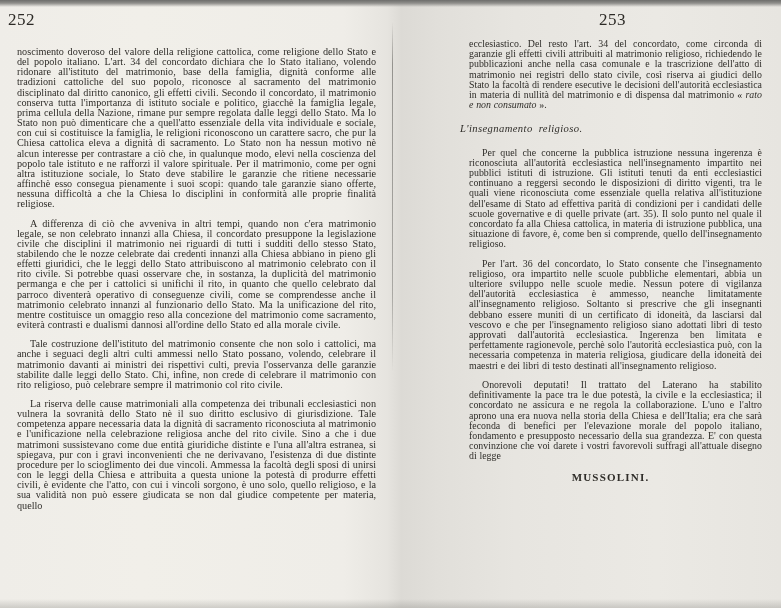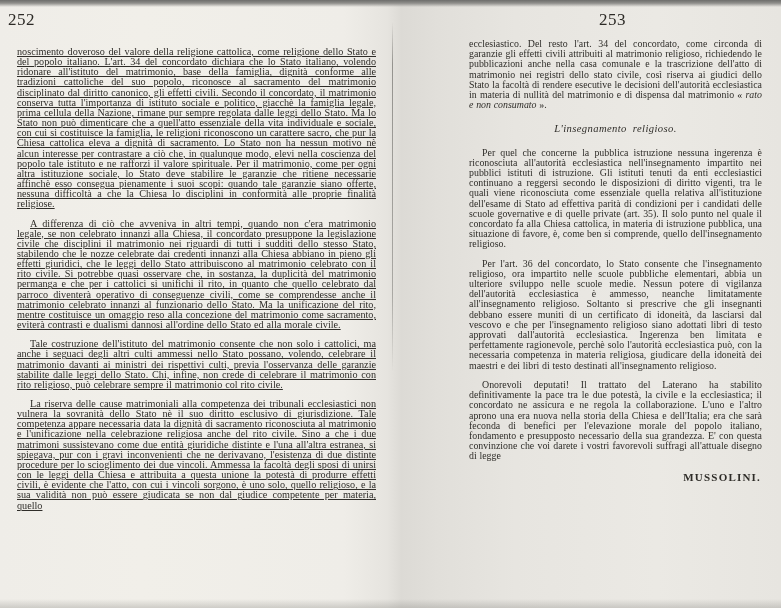--- a/index.html
+++ b/index.html
@@ -33,39 +33,38 @@
   }
   .pagenum-right{text-align:center;padding-right:6px;}
   .body-text{
     text-align:justify;
     -webkit-hyphens:auto;hyphens:auto;
   }
   .body-text-left{
     margin-top:17px;
     font-size:10.2px;line-height:10.15px;
     word-spacing:.4px;
-    text-decoration:underline;
   }
   .body-text-right{
     margin-top:7px;
     font-size:9.9px;line-height:10.2px;
     word-spacing:.3px;
   }
   .body-text p{margin:9px;padding:0;}
   .body-text p.ind{text-indent:13px;}
   .section-heading{
-    text-align:center;
+    text-align:left;
     font-style:italic;
     font-size:10.6px;
     letter-spacing:.4px;word-spacing:3px;
     margin:14px 0 13px 0;
   }
   .italic-seg{font-style:italic;}
   .signature{
-    text-align:right;
+    text-align:center;
     padding-right:10px;
     margin-top:10px;
     font-weight:bold;
     font-size:11px;
     letter-spacing:1.2px;
   }
 </style>
 </head>
 <body>
 

